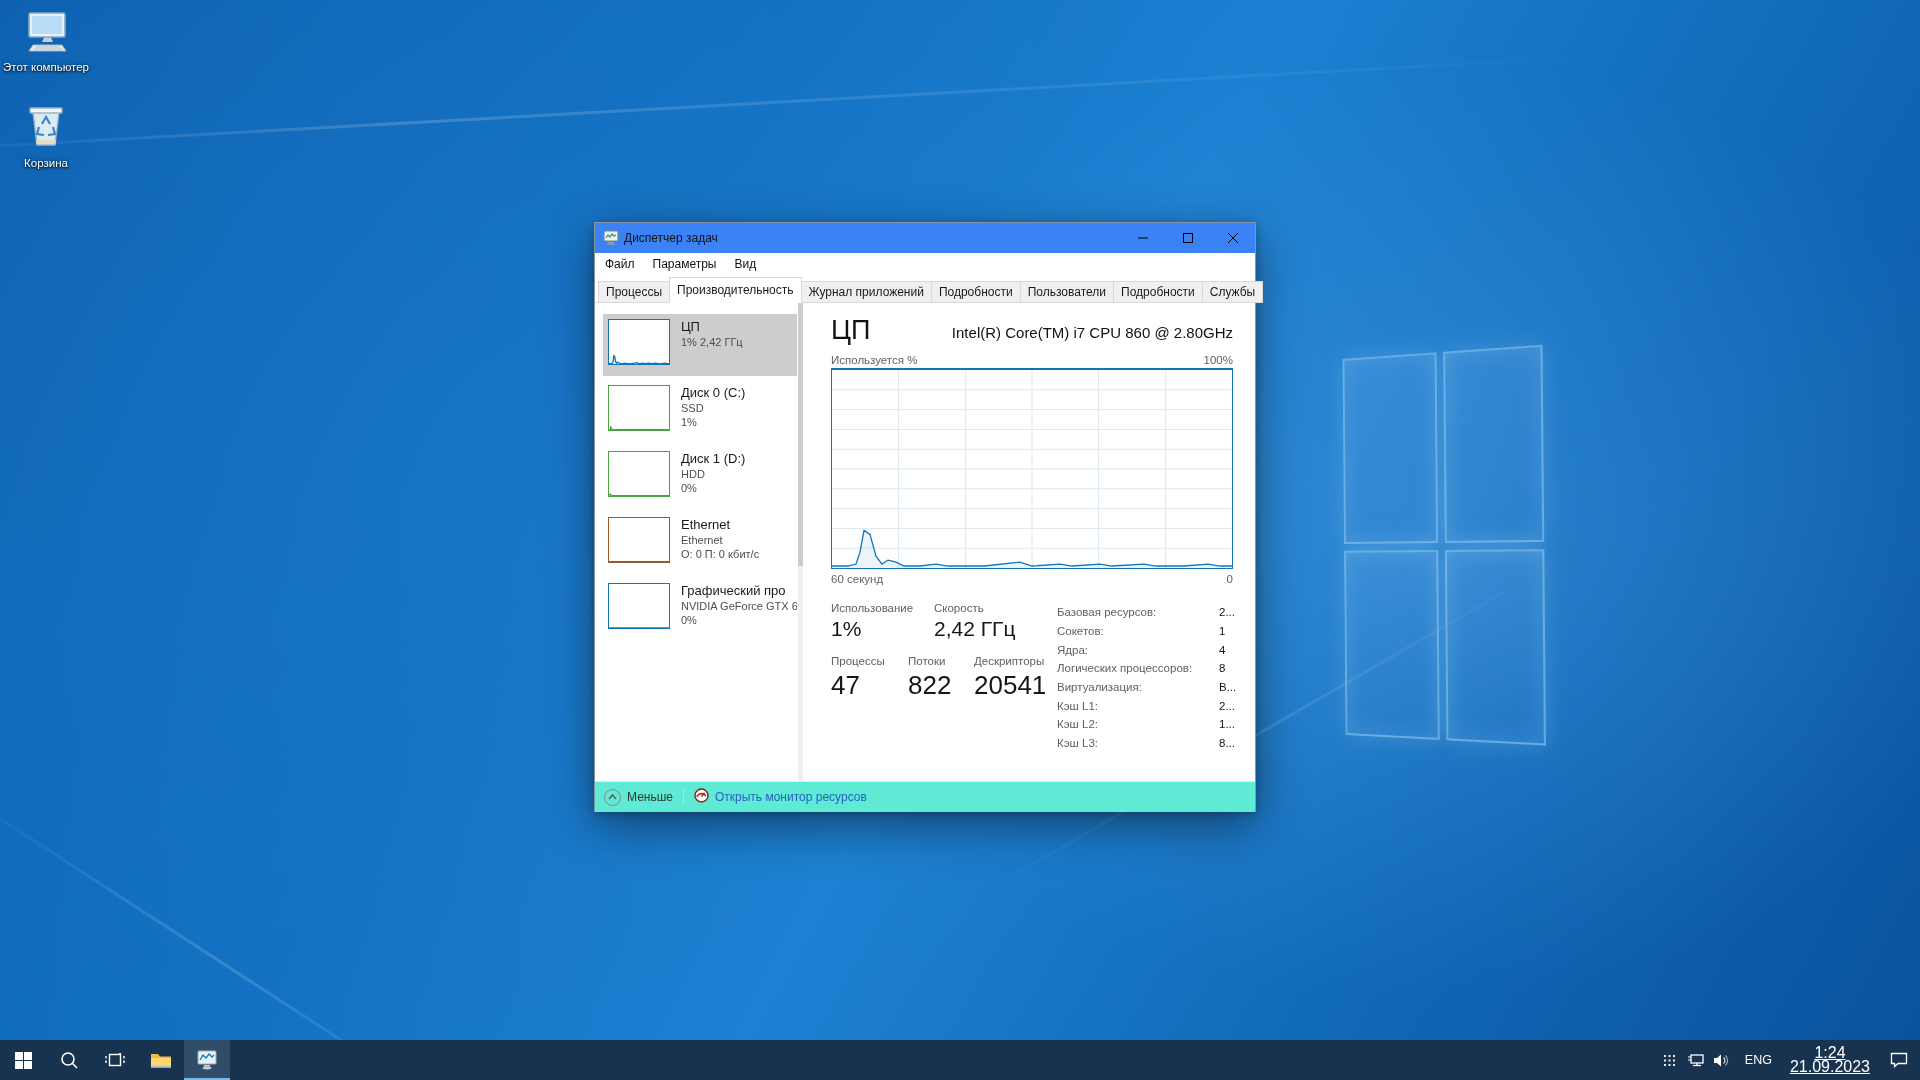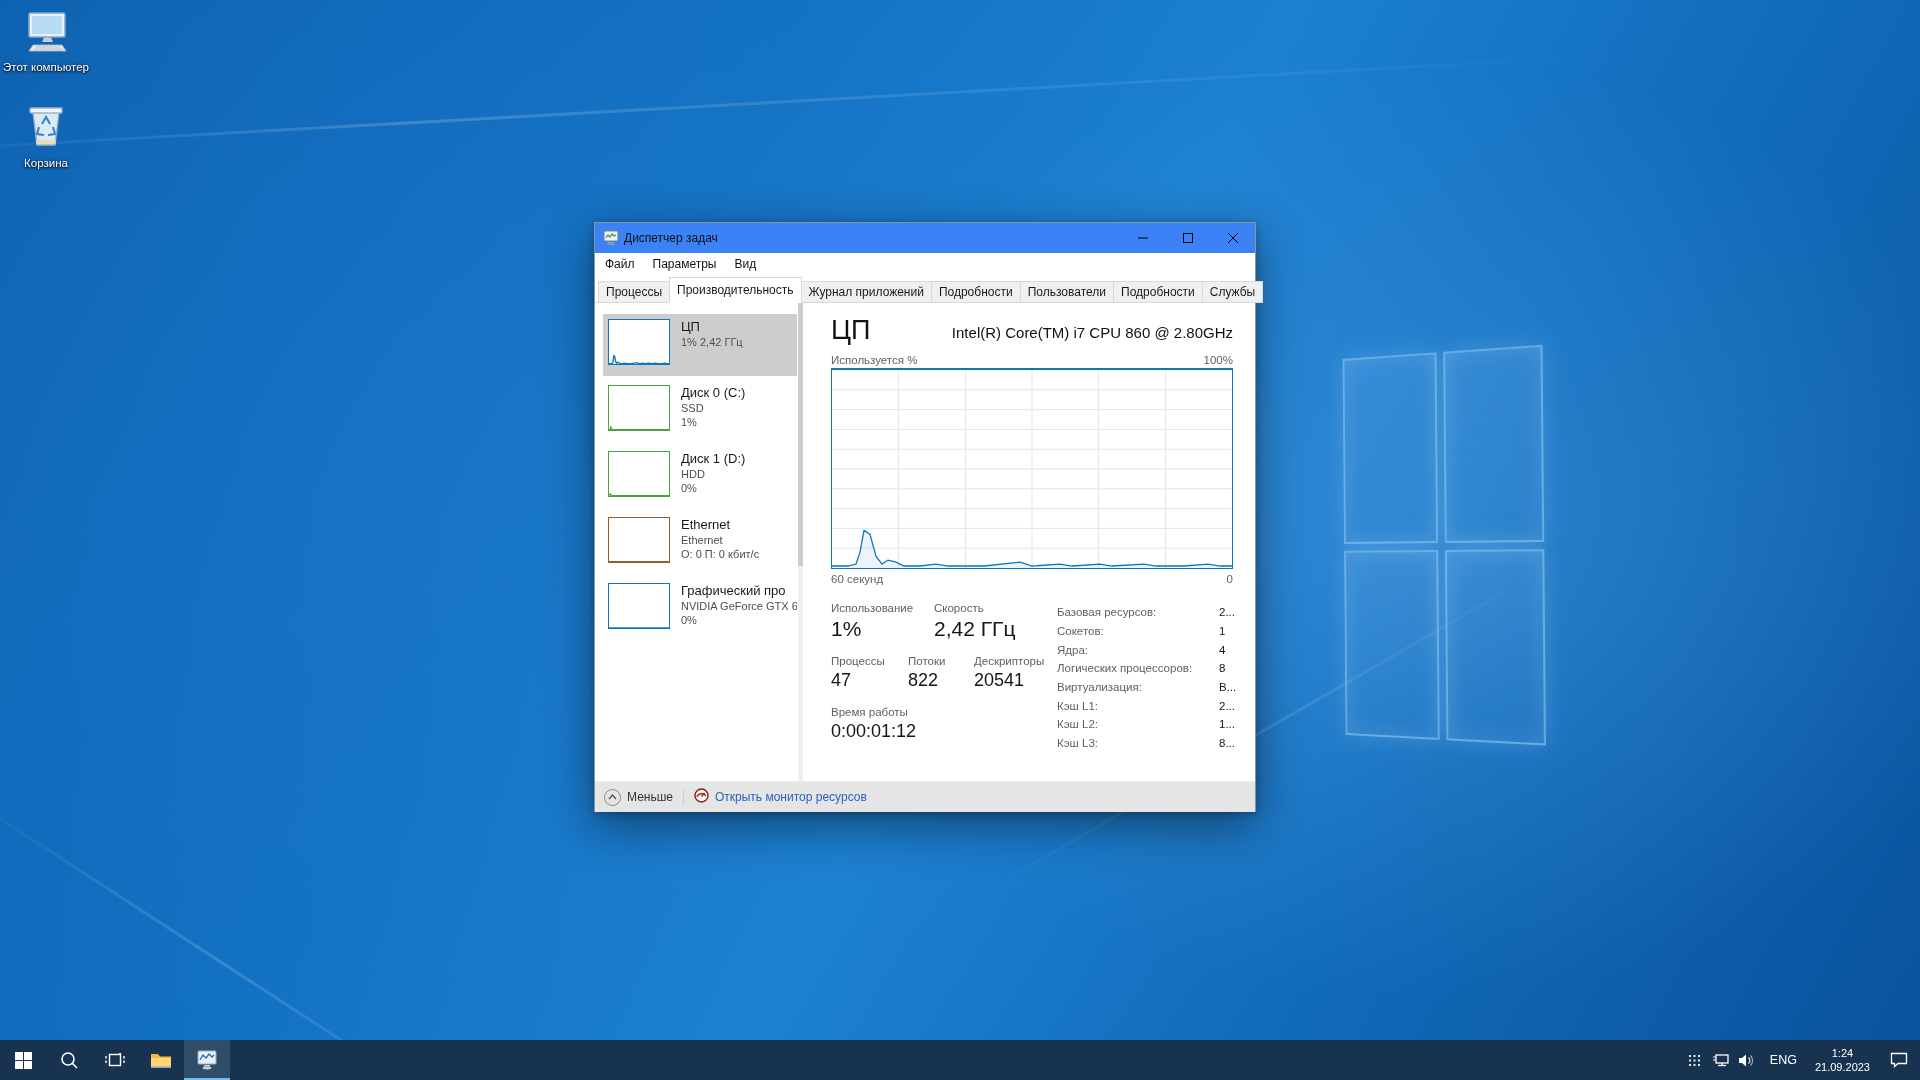--- a/index.html
+++ b/index.html
@@ -74,47 +74,47 @@
   .graph-lbl-row { display:flex; justify-content:space-between; margin-top:9px; font-size:11.5px; color:#5f6163; }
   .graph-box { margin-top:2px; height:201px; border:1.5px solid #1375b5; border-top-width:2px; position:relative; background:#fff; }
   .graph-box svg { position:absolute; inset:0; width:100%; height:100%; }
   .graph-xlbl-row { display:flex; justify-content:space-between; margin-top:4px; font-size:11.5px; color:#5f6163; }
 
   .stats { display:flex; margin-top:17px; }
   .stats-left { width:226px; flex:none; }
   .srow { display:flex;align-items:center; }
   .scell-lbl { font-size:11.5px; color:#5f6163; white-space:nowrap; }
   .scell-val-big { font-size:21px; color:#161616; margin-top:3px; }
-  .scell-val-mid { font-size:18px; color:#161616; margin-top:3px; }
+  .scell-val-mid { font-size:26px; color:#161616; margin-top:3px; }
   .w103 { width:103px; flex:none; } .w77 { width:77px; flex:none; } .w66 { width:66px; flex:none; }
   .srow2 { margin-top:14px; }
   .uptime { margin-top:15px; }
 
   .details { flex:1; min-width:0; padding-top:1px; }
   .drow { display:flex; height:18.7px; align-items:center; }
   .dlbl { flex:1; font-size:11.5px; color:#5f6163; white-space:nowrap; overflow:hidden; }
   .dval { width:14px; flex:none; font-size:11.5px; color:#161616; white-space:nowrap; }
 
   
-  .footer { height:31px; border-top:1px solid #ececec; display:flex; align-items:center; padding-left:9px; background:#e5e5e5; }
+  .footer { height:31px; border-top:1px solid #ececec; display:flex; align-items:center; padding-left:9px; background:#5eead4; }
   .less-ico { width:17px; height:17px; border:1.5px solid #8a8a8a; border-radius:50%; display:flex; align-items:center; justify-content:center; }
   .less-lbl { font-size:12px; color:#333; margin-left:6px; }
   .foot-div { width:1px; height:16px; background:#d0d0d0; margin:0 10px; }
   .resmon-link { display:flex; align-items:center; }
   .resmon-lbl { font-size:12px; color:#2962c4; margin-left:6px; }
 
   
   .taskbar { position:absolute; left:0; bottom:0; width:1920px; height:40px; background:#18334f; display:flex; align-items:stretch; z-index:50; }
   .tb-btn { width:46px; display:flex; align-items:center; justify-content:center; position:relative; }
   .tb-btn.active { background:rgba(130,175,200,0.22); }
   .tb-btn.active::after { content:""; position:absolute; left:0; right:0; bottom:0; height:2px; background:#76b9ed; }
   .tray { margin-left:auto; display:flex; align-items:center; color:#fff; }
   .tray-ico { width:26px; display:flex; align-items:center; justify-content:center; height:40px; }
   .tray-lang { font-size:12.5px; padding:0 10px; height:40px; display:flex; align-items:center; }
-  .tray-clock { text-align:center; font-size:11px; line-height:14px; padding:0 8px; height:40px; display:flex; flex-direction:column; justify-content:center; }
+  .tray-clock { text-align:center; font-size:16px; line-height:14px; padding:0 8px; height:40px; display:flex; flex-direction:column; justify-content:center;text-decoration:underline; }
   .tray-ac { width:42px; height:40px; display:flex; align-items:center; justify-content:center; }
 </style>
 </head>
 <body>
 
 <div class="desktop">
   <div class="beam beam-a"></div>
   <div class="beam beam-b"></div>
   <div class="beam beam-c"></div>
   <div class="panes">
@@ -333,24 +333,20 @@
             </div>
             <div class="w66">
               <div class="scell-lbl">Потоки</div>
               <div class="scell-val-mid">822</div>
             </div>
             <div>
               <div class="scell-lbl">Дескрипторы</div>
               <div class="scell-val-mid">20541</div>
             </div>
           </div>
-          <div class="uptime">
-            <div class="scell-lbl">Время работы</div>
-            <div class="scell-val-mid">0:00:01:12</div>
-          </div>
         </div>
 
         <div class="details">
           <div class="drow">
               <span class="dlbl">Базовая ресурсов:</span>
               <span class="dval">2...</span>
             </div>
           <div class="drow">
               <span class="dlbl">Сокетов:</span>
               <span class="dval">1</span>

